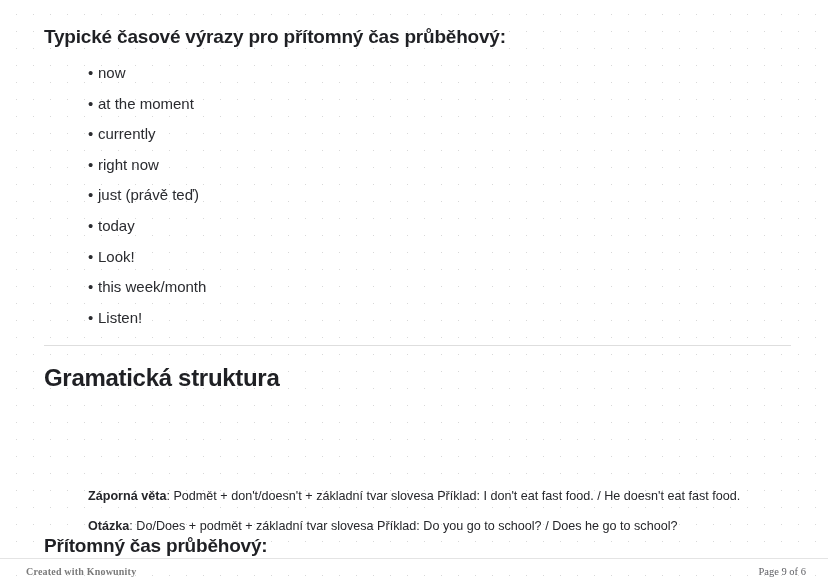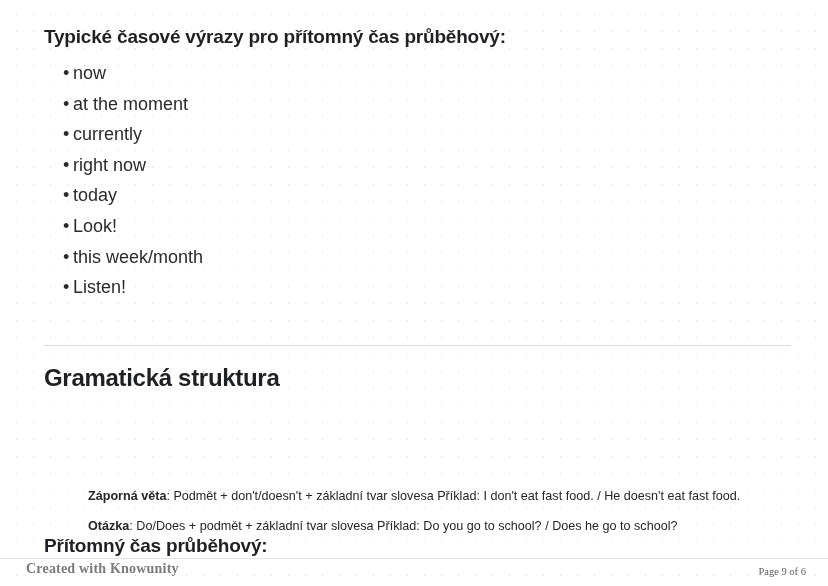--- a/index.html
+++ b/index.html
@@ -47,25 +47,26 @@
     margin: 0;
   }
   #title-1 { position: absolute; top: 26px; left: 0; }
   .bullets {
     position: absolute;
     top: 58px;
     left: 19px;
     width: 700px;
   }
   .bullet {
-    font-size: 18px;
+    font-size: 15px;
     color: #2a2b2f;
     height: 30.6px;
     line-height: 30.6px;
     white-space: nowrap;
+    margin-left: 25px;
   }
   .bullet .dot { display: inline-block; width: 10px; }
   .divider {
     position: absolute;
     left: 0;
     right: 1px;
     top: 345px;
     height: 1px;
     background: #dedede;
   }
@@ -90,21 +91,21 @@
     right: 0;
     bottom: 27px;
     height: 1px;
     background: #e4e4e4;
   }
   .footer-left {
     position: absolute;
     left: 26px;
     bottom: 9px;
     font-family: "Liberation Serif", serif;
-    font-size: 14px;
+    font-size: 10px;
     font-weight: bold;
     color: #7a7a7a;
     letter-spacing: 0.2px;
   }
   .footer-right {
     position: absolute;
     right: 22px;
     bottom: 9px;
     font-family: "Liberation Serif", serif;
     font-size: 10.5px;
@@ -117,20 +118,21 @@
 <div class="page">
   <div class="content">
 
     <h2 id="title-1" class="h-sub">Typické časové výrazy pro přítomný čas průběhový:</h2>
 
     <div class="bullets">
       <div class="bullet"><span class="dot">•</span><span>now</span></div>
       <div class="bullet"><span class="dot">•</span><span>at the moment</span></div>
       <div class="bullet"><span class="dot">•</span><span>currently</span></div>
       <div class="bullet"><span class="dot">•</span><span>right now</span></div>
+      <div class="bullet"><span class="dot">•</span><span>just (právě teď)</span></div>
       <div class="bullet"><span class="dot">•</span><span>today</span></div>
       <div class="bullet"><span class="dot">•</span><span>Look!</span></div>
       <div class="bullet"><span class="dot">•</span><span>this week/month</span></div>
       <div class="bullet"><span class="dot">•</span><span>Listen!</span></div>
     </div>
 
     <div class="divider"></div>
 
     <h1 id="title-2" class="h-main">Gramatická struktura</h1>
 

